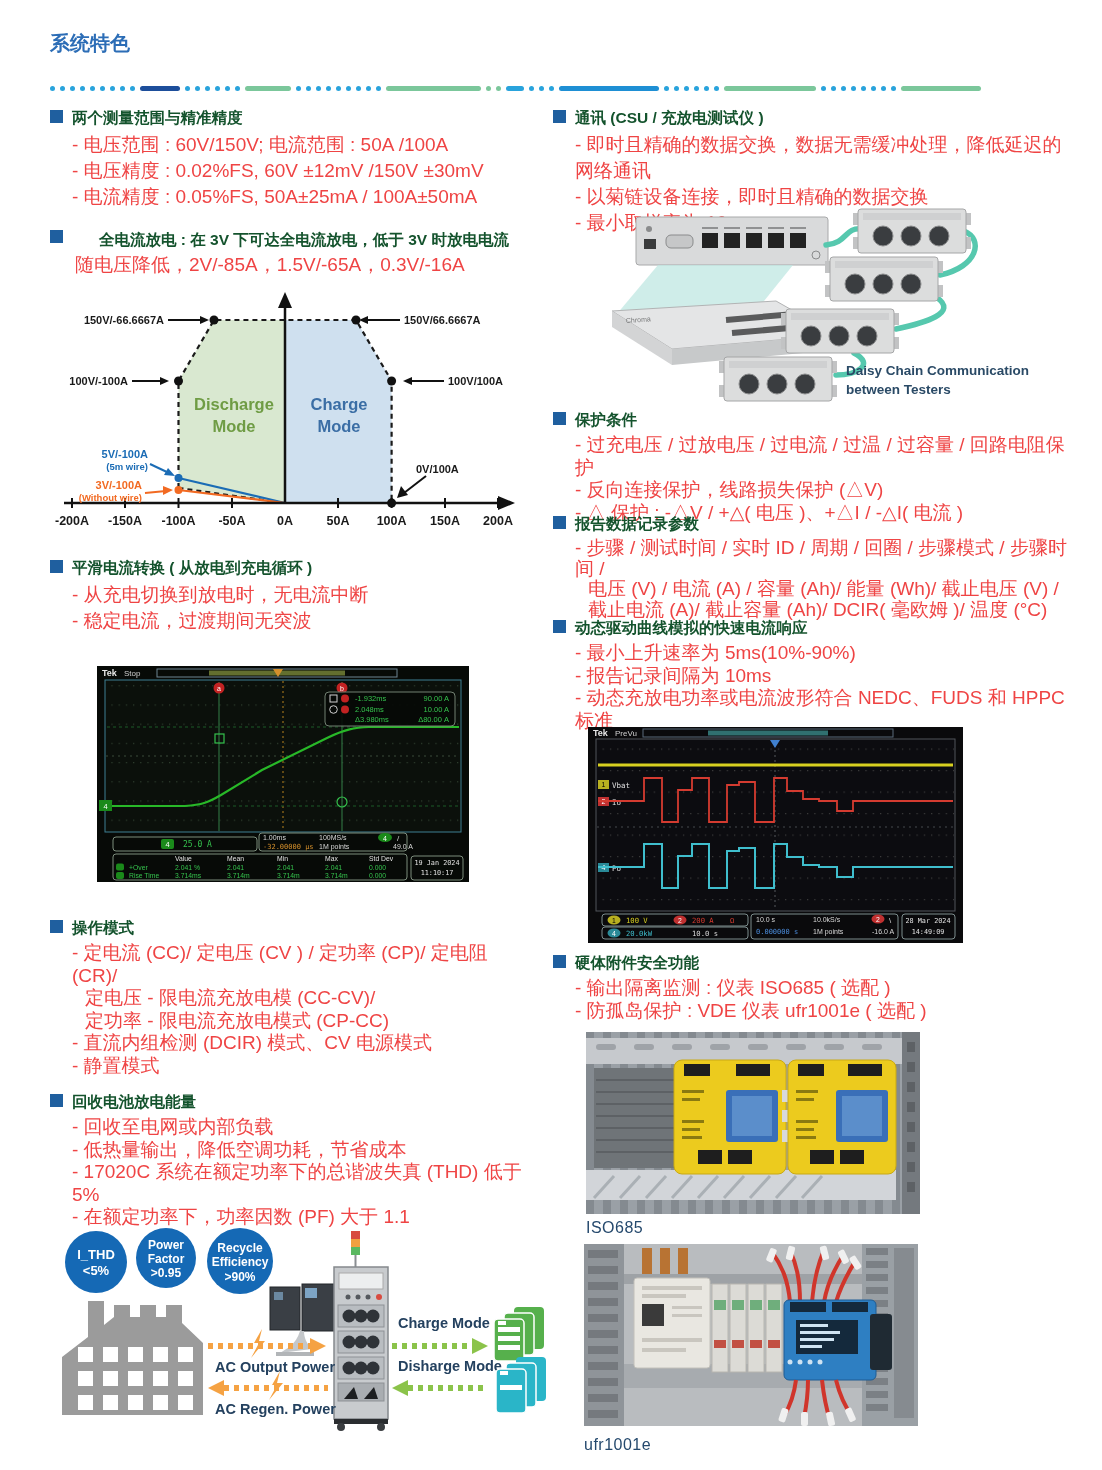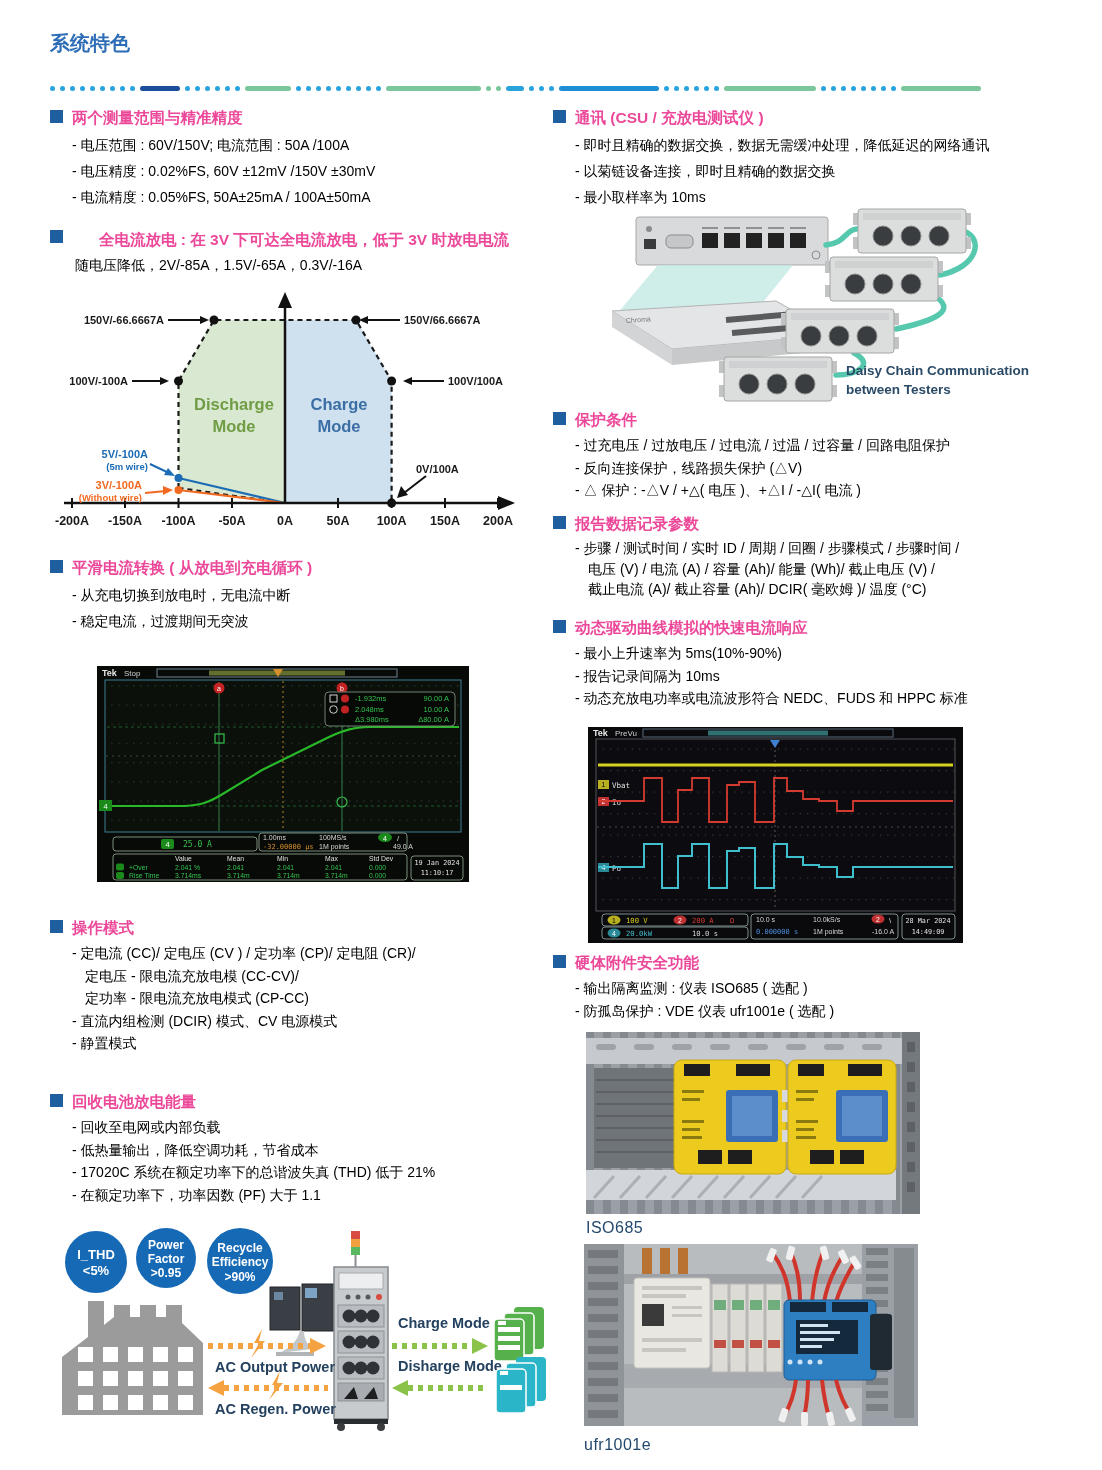--- a/index.html
+++ b/index.html
@@ -9,23 +9,23 @@
   .page-title{font-size:20px;font-weight:bold;color:#2c6db6;}
   .sep{display:flex;align-items:center;gap:5px;overflow:hidden;}
   .sep i{flex:0 0 auto;height:5px;border-radius:3px;}
   .d-lb{width:5px;background:#29a3dc;}
   .d-gr{width:5px;background:#7bc79b;}
   .b-db{background:#1d4e9b;}
   .b-mb{background:#1e8fd4;}
   .b-lb{background:#29a3dc;}
   .b-gr{background:#7bc79b;}
   .sec{position:absolute;}
-  .sec-title{display:flex;gap:9px;font-size:15.5px;font-weight:bold;color:#ec4899;line-height:19px;}
+  .sec-title{display:flex;gap:9px;font-size:15.5px;font-weight:bold;color:#14532d;line-height:19px;}
   .bullet{flex:0 0 auto;width:13px;height:13px;background:#1f5f9f;margin-top:2px;}
-  .item{font-size:14px;color:#000000;}
+  .item{font-size:19px;color:#ef4444;}
   .lh26 .item{line-height:26px;}
   .lh23 .item{line-height:22.5px;}
   .lh20 .item{line-height:20.5px;}
   .items{margin-top:5px;padding-left:22px;}
   .indent{padding-left:13px;}
   .caption{font-size:16px;color:#25496d;letter-spacing:.5px;}
   svg text{font-family:"Liberation Sans",sans-serif;}
   svg .mono{font-family:"DejaVu Sans Mono",monospace;}
 </style>
 </head>
@@ -307,21 +307,21 @@
   </div>
 
   <div class="sec lh23" style="left:50px;top:1092px;width:485px;">
     <div class="sec-title">
         <span class="bullet"></span>
       <span>回收电池放电能量</span>
       </div>
     <div class="items">
       <div class="item">- 回收至电网或内部负载</div>
       <div class="item">- 低热量输出，降低空调功耗，节省成本</div>
-      <div class="item">- 17020C 系统在额定功率下的总谐波失真 (THD) 低于 21%</div>
+      <div class="item">- 17020C 系统在额定功率下的总谐波失真 (THD) 低于 5%</div>
       <div class="item">- 在额定功率下，功率因数 (PF) 大于 1.1</div>
     </div>
   </div>
 
   <svg class="abs" style="left:48px;top:1225px;" width="520" height="242" viewBox="0 0 520 242">
 
     <path d="M14,190 L14,132 L40,112 L40,76 L56,76 L56,100 L66,92 L66,80 L82,80 L82,92 L92,92 L92,80 L108,80 L108,92 L118,92 L118,80 L134,80 L134,98 L155,118 L155,190 Z" fill="#9b9b9b"></path>
     <g fill="#fff">
       <rect x="30" y="122" width="15" height="15"></rect>
         <rect x="55" y="122" width="15" height="15"></rect>

